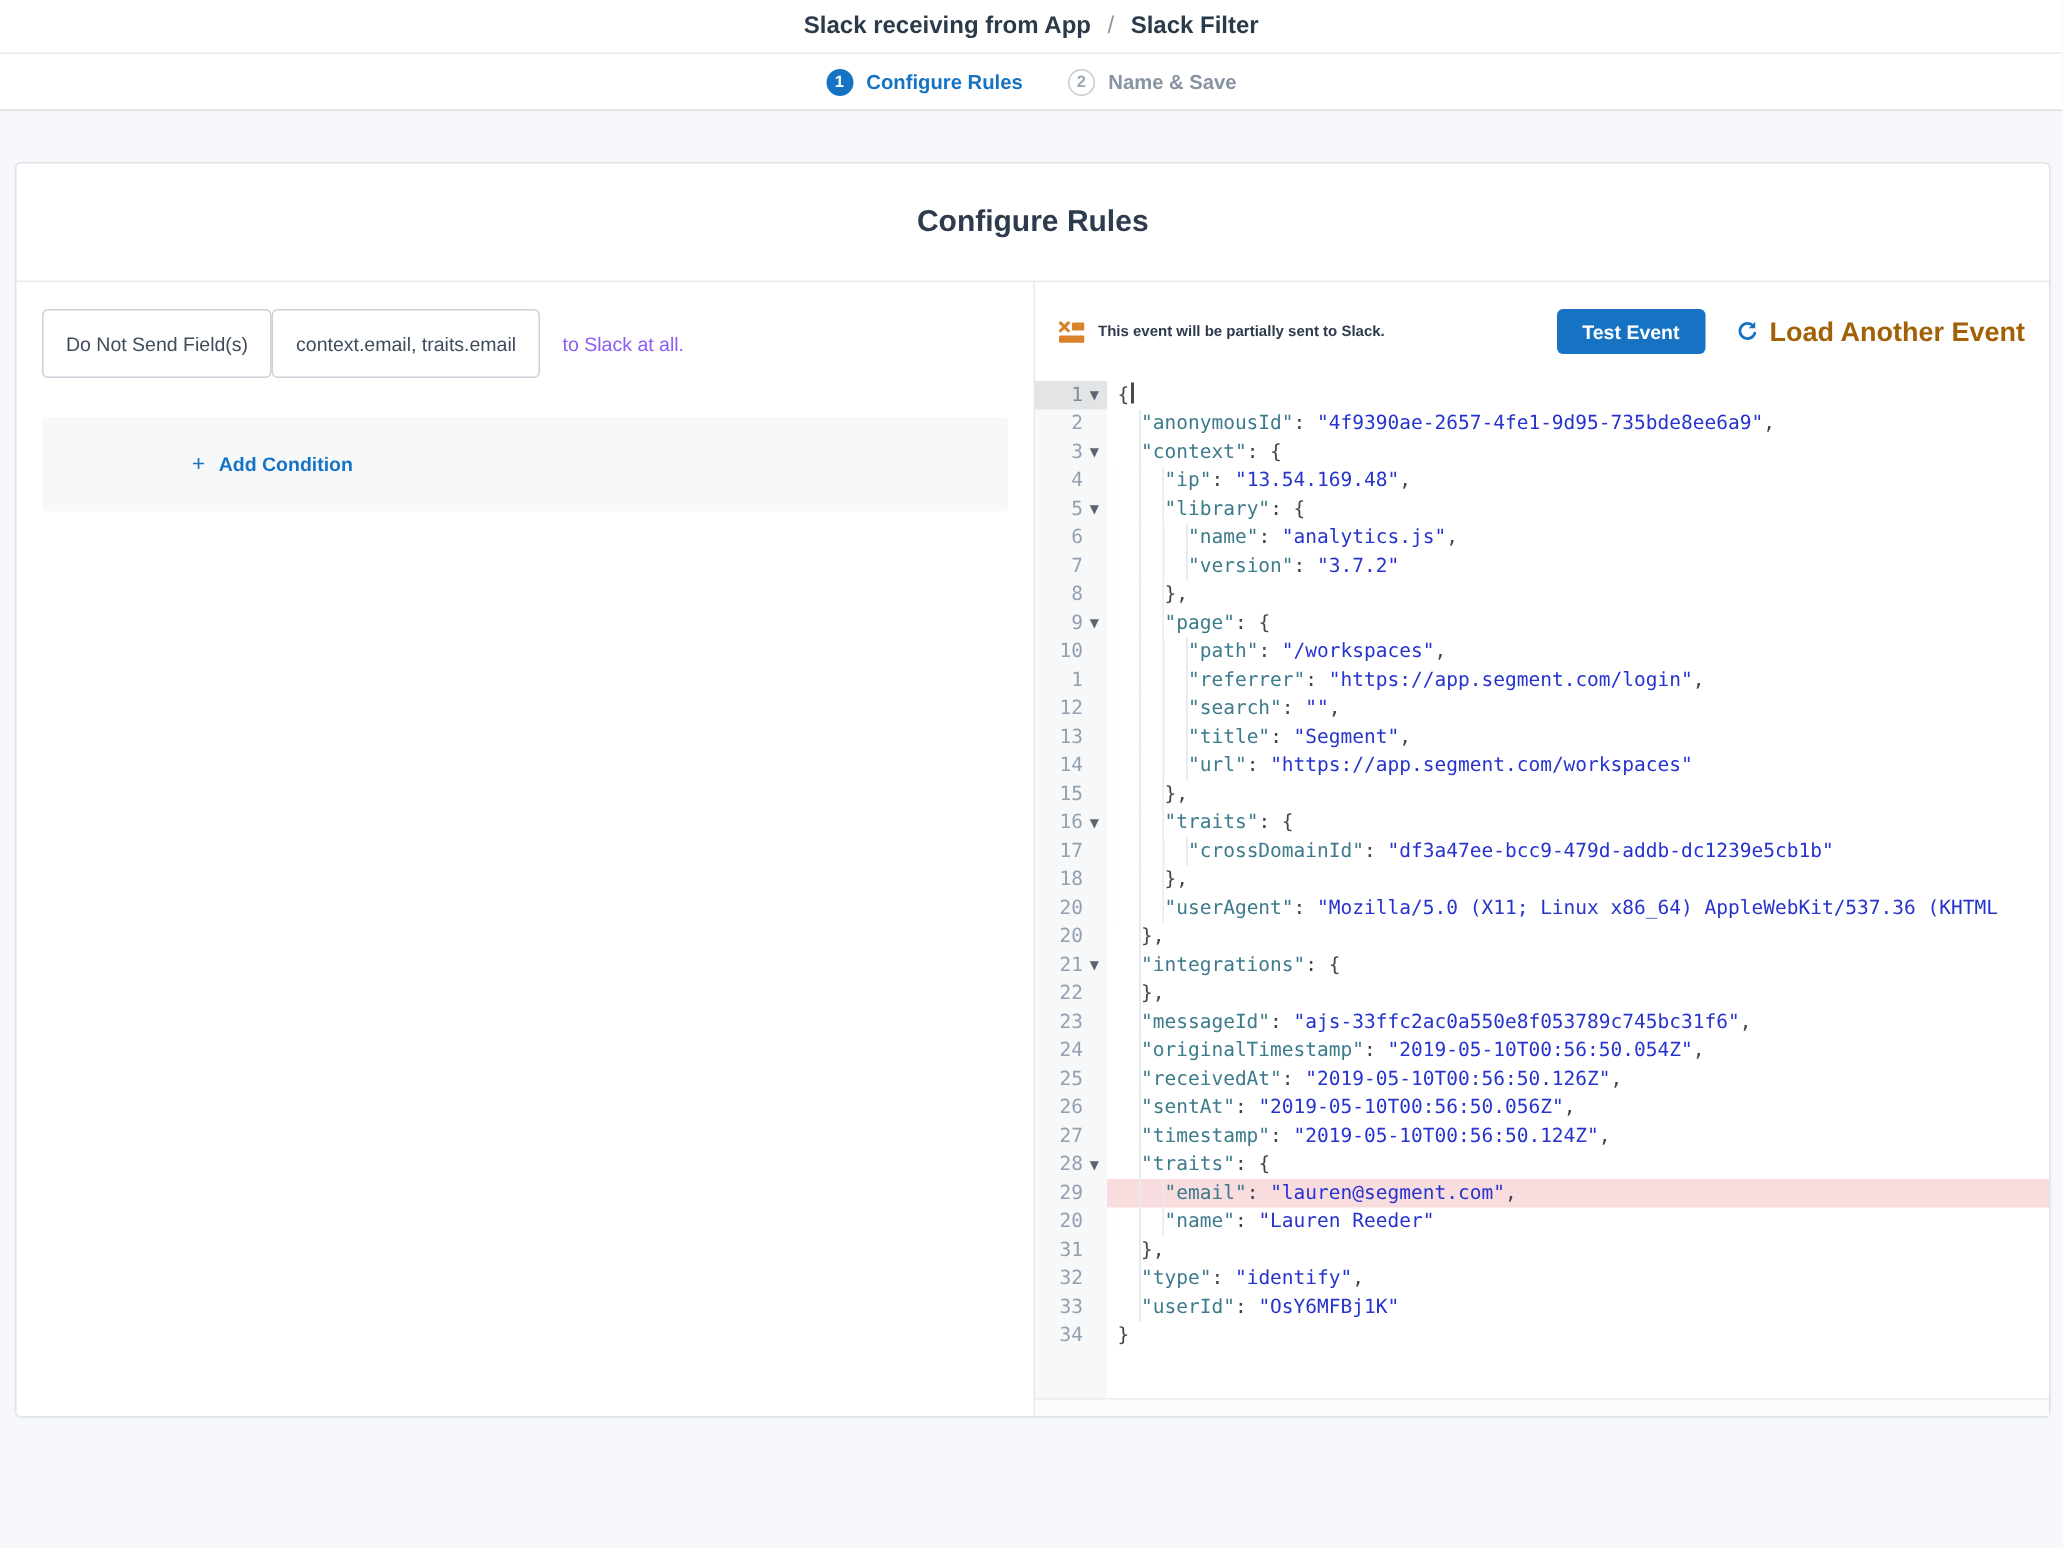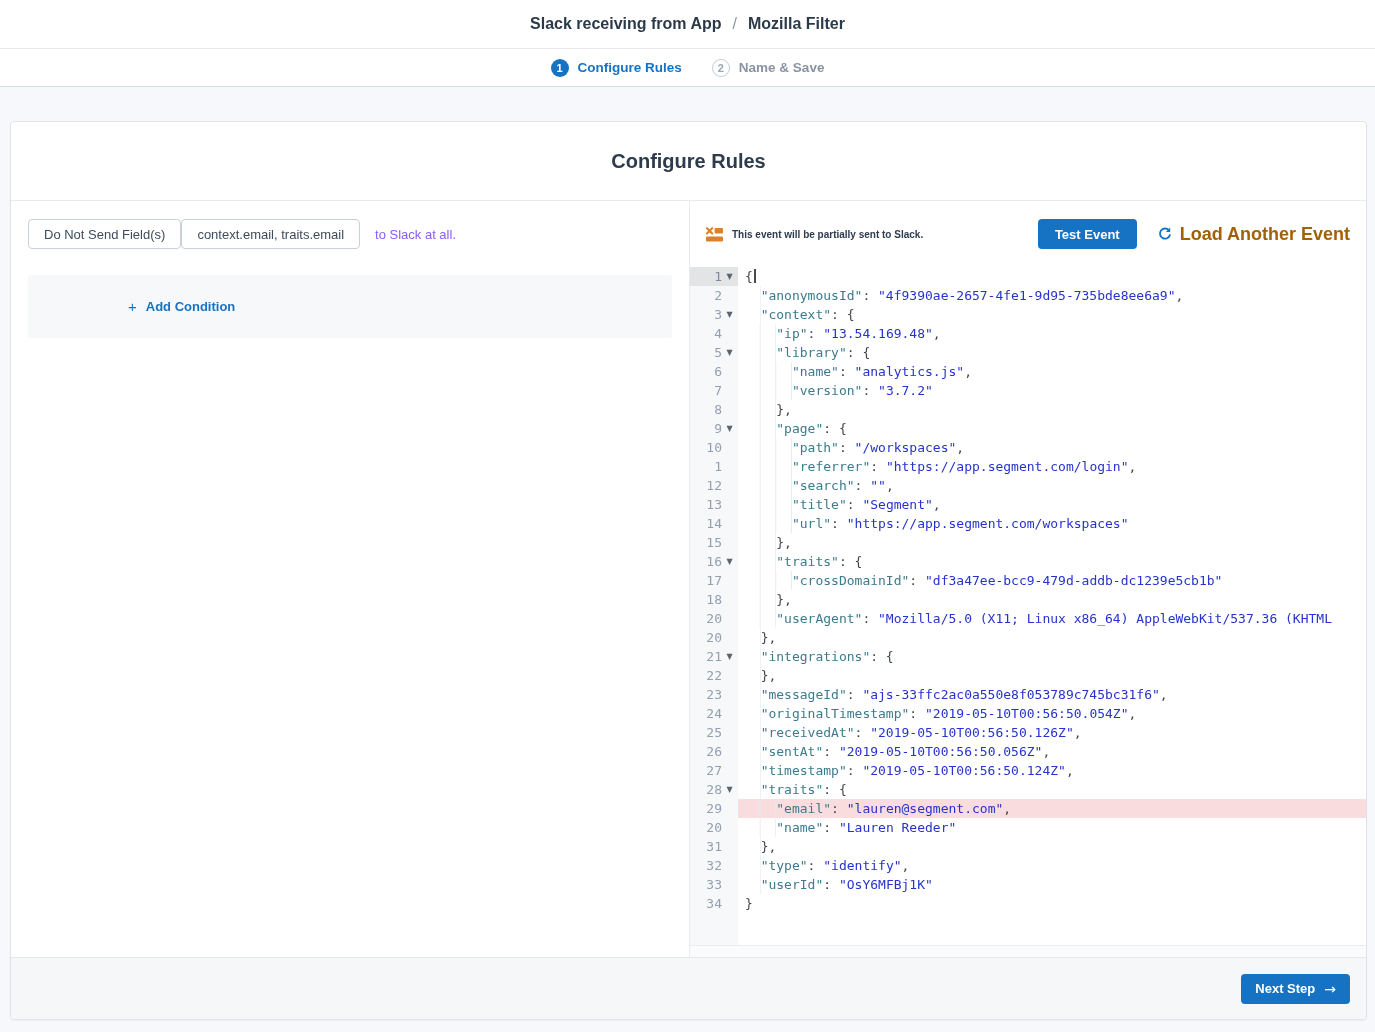--- a/index.html
+++ b/index.html
@@ -5,21 +5,21 @@
   * { box-sizing: border-box; margin: 0; padding: 0; }
   html, body {
     width: 1375px; height: 1032px; overflow: hidden;
     background: #f7f8fb;
     font-family: "Liberation Sans", sans-serif;
     color: #2e3b4d;
   }
 
   
   .topbar {
-    height: 49px; background: #fff; border-bottom: 1px solid #e7eaee;
+    height: 36px; background: #fff; border-bottom: 1px solid #e7eaee;
     display: flex; align-items: center; justify-content: center;
   }
   .topbar .crumb { font-size: 16px; font-weight: 700; color: #2b3a49; }
   .topbar .sep { font-size: 16px; color: #8b98a6; font-weight: 400; margin: 0 11px; }
 
   .stepsbar {
     height: 38px; background: #fff; border-bottom: 1px solid #d9dee4;
     display: flex; align-items: center; justify-content: center; gap: 30px;
   }
   .step { display: flex; align-items: center; gap: 9px; }
@@ -45,21 +45,21 @@
     display: flex; align-items: center; justify-content: center;
   }
   .card-title { font-size: 20px; font-weight: 700; color: #2e3b4d; }
 
   .card-body { display: flex; min-height: 756px; }
 
   
   .left-panel { width: 679px; flex: 0 0 679px; border-right: 1px solid #e7eaee; padding: 18px 17px 0 17px; }
   .rule-row { display: flex; align-items: center; }
   .chip {
-    height: 30px; padding: 0 15px; background: #fff;
+    height: 46px; padding: 0 15px; background: #fff;
     border: 1px solid #c9d0d8; border-radius: 4px;
     font-size: 13px; color: #3d4c5c;
     display: inline-flex; align-items: center; cursor: pointer;
   }
   .chip + .chip { margin-left: 0; }
   .rule-suffix { font-size: 13px; color: #8b5cf6; margin-left: 15px; }
 
   .add-condition-box {
     margin-top: 26px; height: 63px; background: #f7f8fa; border-radius: 3px;
     display: flex; align-items: center; padding-left: 100px;
@@ -120,21 +120,21 @@
   }
   .btn-next { gap: 9px; padding: 0 14px; }
   .btn-next .arrow { font-size: 14px; font-weight: 400; font-family: "DejaVu Sans", sans-serif; }
 </style>
 </head>
 <body>
 
 <div class="topbar">
   <span class="crumb">Slack receiving from App</span>
   <span class="sep">/</span>
-  <span class="crumb">Mozilla Filter</span>
+  <span class="crumb">Slack Filter</span>
 </div>
 
 <div class="stepsbar">
   <div class="step active">
     <span class="step-circle">1</span>
     <span class="step-label">Configure Rules</span>
   </div>
   <div class="step inactive">
     <span class="step-circle">2</span>
     <span class="step-label">Name &amp; Save</span>
@@ -256,19 +256,13 @@
             <div class="code-row"><span class="ind" style="width: 2ch;"></span><span class="tk-k">"type"</span><span class="tk-p">: </span><span class="tk-v">"identify"</span><span class="tk-p">,</span></div>
             <div class="code-row"><span class="ind" style="width: 2ch;"></span><span class="tk-k">"userId"</span><span class="tk-p">: </span><span class="tk-v">"OsY6MFBj1K"</span></div>
             <div class="code-row"><span class="tk-p">}</span></div>
           </div>
       </div>
       <div class="hscroll-track"></div>
     </div>
 
   </div>
 
-  <div class="card-footer">
-    <button class="btn-primary btn-next">
-      <span>Next Step</span>
-      <span class="arrow">→</span>
-    </button>
-  </div>
 </div>
 
 </body></html>

